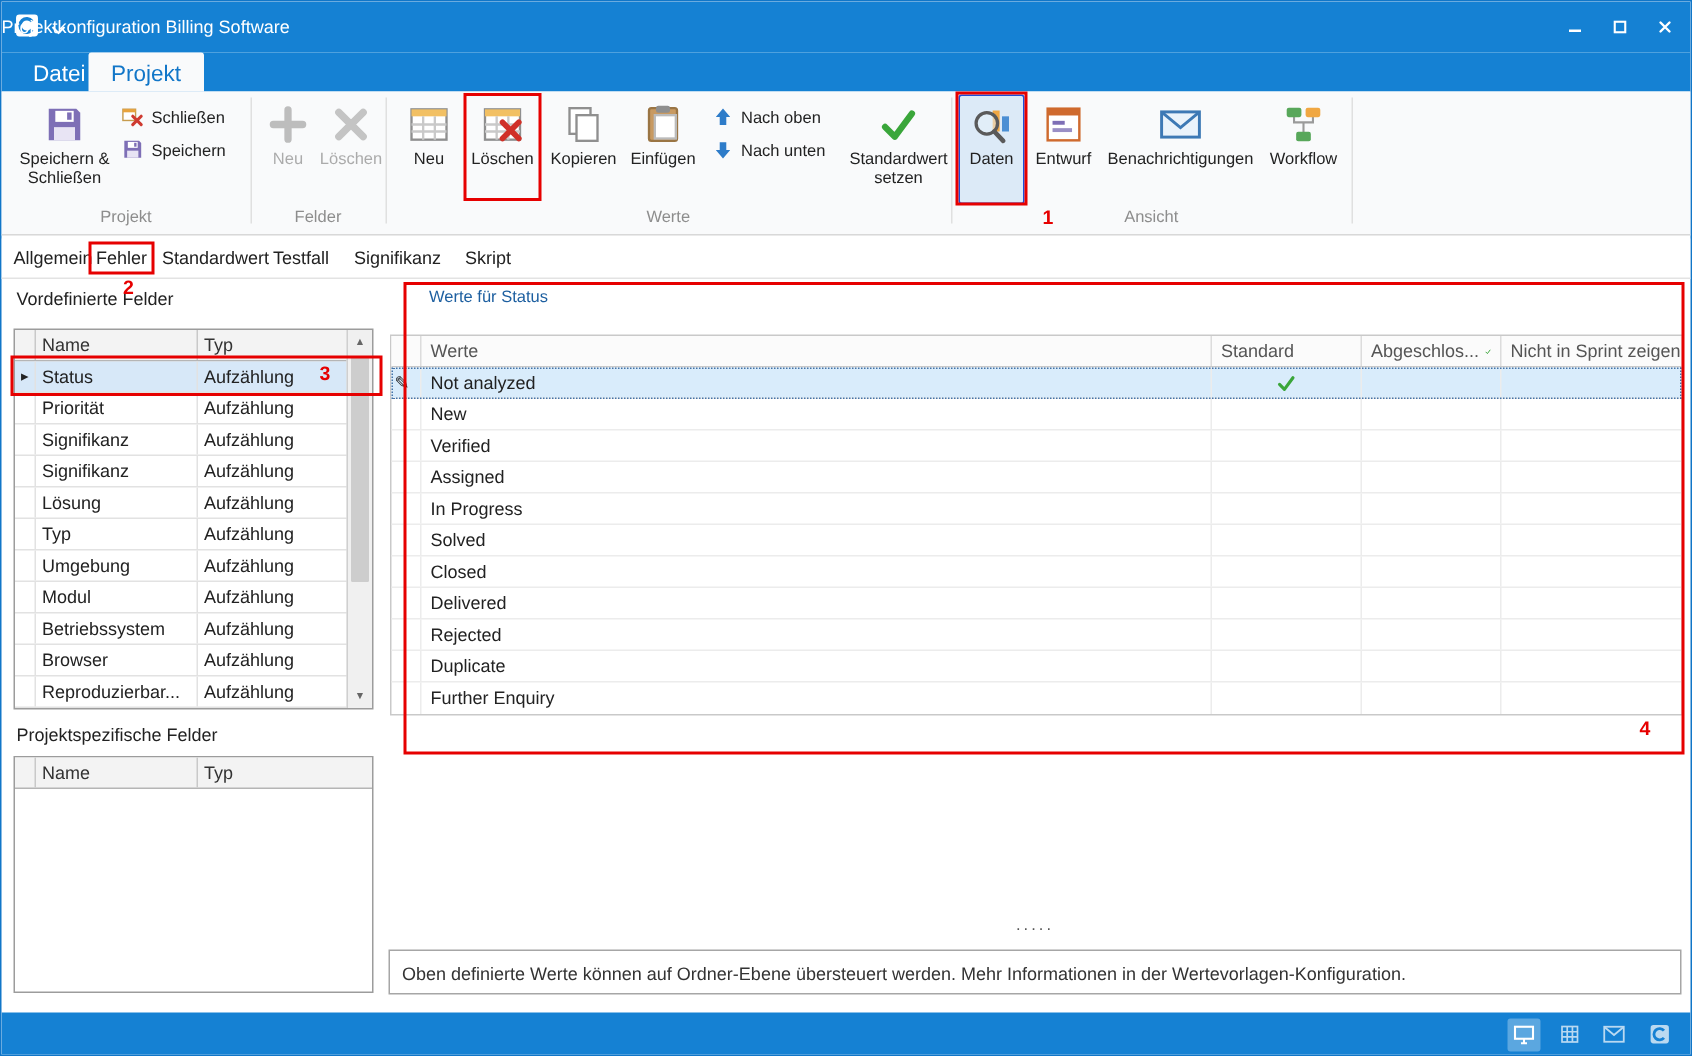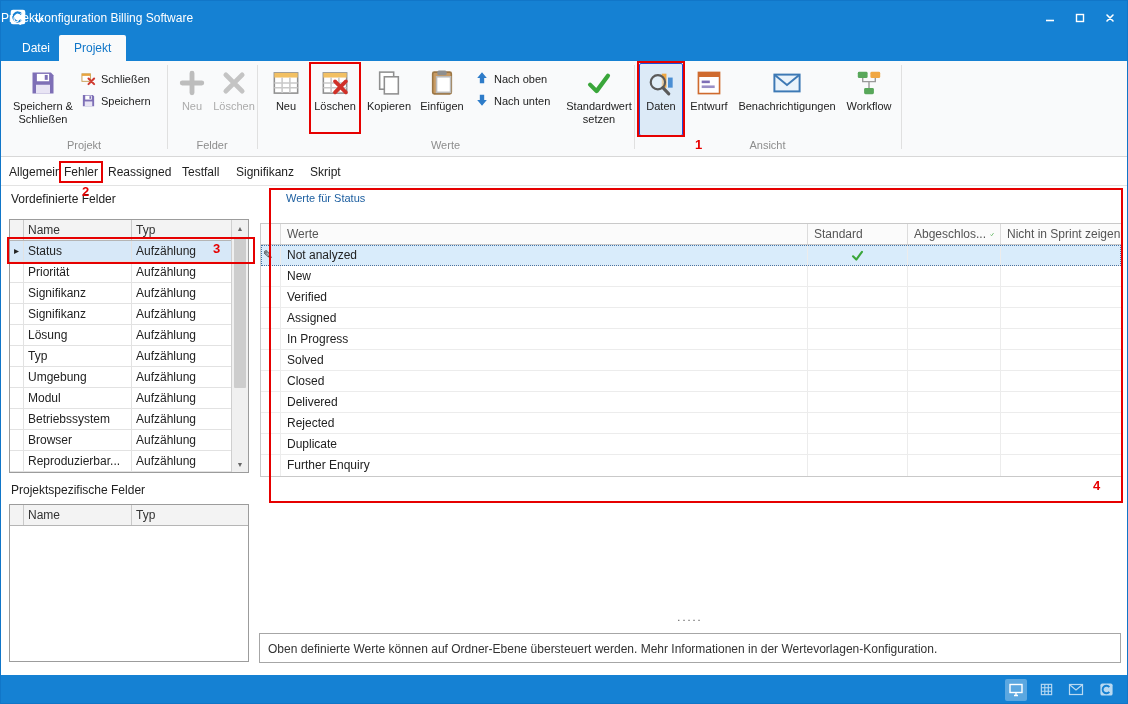--- a/index.html
+++ b/index.html
@@ -6,21 +6,21 @@
 body{font-family:"Liberation Sans",sans-serif;background:#8d959d;font-size:12px}
 .window{position:relative;width:1128px;height:704px;background:#fff;border:1px solid #1176c8;overflow:hidden;color:#1e1e1e;margin:0 auto}
 
 .titlebar{position:absolute;top:0;left:0;right:0;height:34px;background:#1581d3}
 .tb-left{position:absolute;left:8px;top:7px;display:flex;align-items:center;gap:7px}
 .tb-title{position:absolute;left:0;right:0;top:10px;text-align:left;color:#fff;font-size:12px}
 .tb-controls{position:absolute;right:2px;top:4px;display:flex}
 .tb-btn{width:30px;height:26px;display:flex;align-items:center;justify-content:center;cursor:default}
 
 .ribtabs{position:absolute;top:34px;left:0;right:0;height:26px;background:#1581d3}
-.ribtab{position:absolute;top:0;height:26px;padding:6px 15px 0;font-size:12px;color:#fff;cursor:default}
+.ribtab{position:absolute;top:0;height:26px;padding:6px 15px 0;font-size:15px;color:#fff;cursor:default}
 .ribtab.active{background:#f9fafb;color:#1176c8;border-radius:2px 2px 0 0}
 
 .ribbon{position:absolute;top:60px;left:0;right:0;height:96px;background:#f9fafb;border-bottom:1px solid #d8d8d8}
 .gsep{position:absolute;top:4px;height:84px;width:1px;background:#e0e0e0}
 .glabel{position:absolute;top:78px;font-size:11px;color:#8d8d8d;text-align:center}
 .rbig{position:absolute;top:2px;height:73px;display:flex;flex-direction:column;align-items:center;border:1px solid transparent;border-radius:2px;cursor:default}
 .rbig .ric{height:34px;display:flex;align-items:center;justify-content:center;margin-top:2px}
 .rbig .rtxt{font-size:11px;line-height:13px;text-align:center;color:#222}
 .rbig.disabled .rtxt{color:#ababab}
 .rbig.selected{background:#dceaf7;border:1px solid #1d4ed8}
@@ -264,21 +264,21 @@
           </svg>
         </span>
       <span class="rtxt">Workflow</span>
     </div>
     <div class="glabel" style="left:633px;width:267px">Ansicht</div>
   </div>
 
   <div class="doctabs">
     <div class="dtab" style="left:8px">Allgemein</div>
     <div class="dtab" style="left:63px">Fehler</div>
-    <div class="dtab" style="left:107px">Reassigned</div>
+    <div class="dtab" style="left:107px">Standardwert</div>
     <div class="dtab" style="left:181px">Testfall</div>
     <div class="dtab" style="left:235px">Signifikanz</div>
     <div class="dtab" style="left:309px">Skript</div>
   </div>
 
   <div class="ptitle" style="left:10px;top:191px">Vordefinierte Felder</div>
 
   <div class="ltable" style="top:218px;height:254px">
     <div class="lt-head">
       <div></div>

